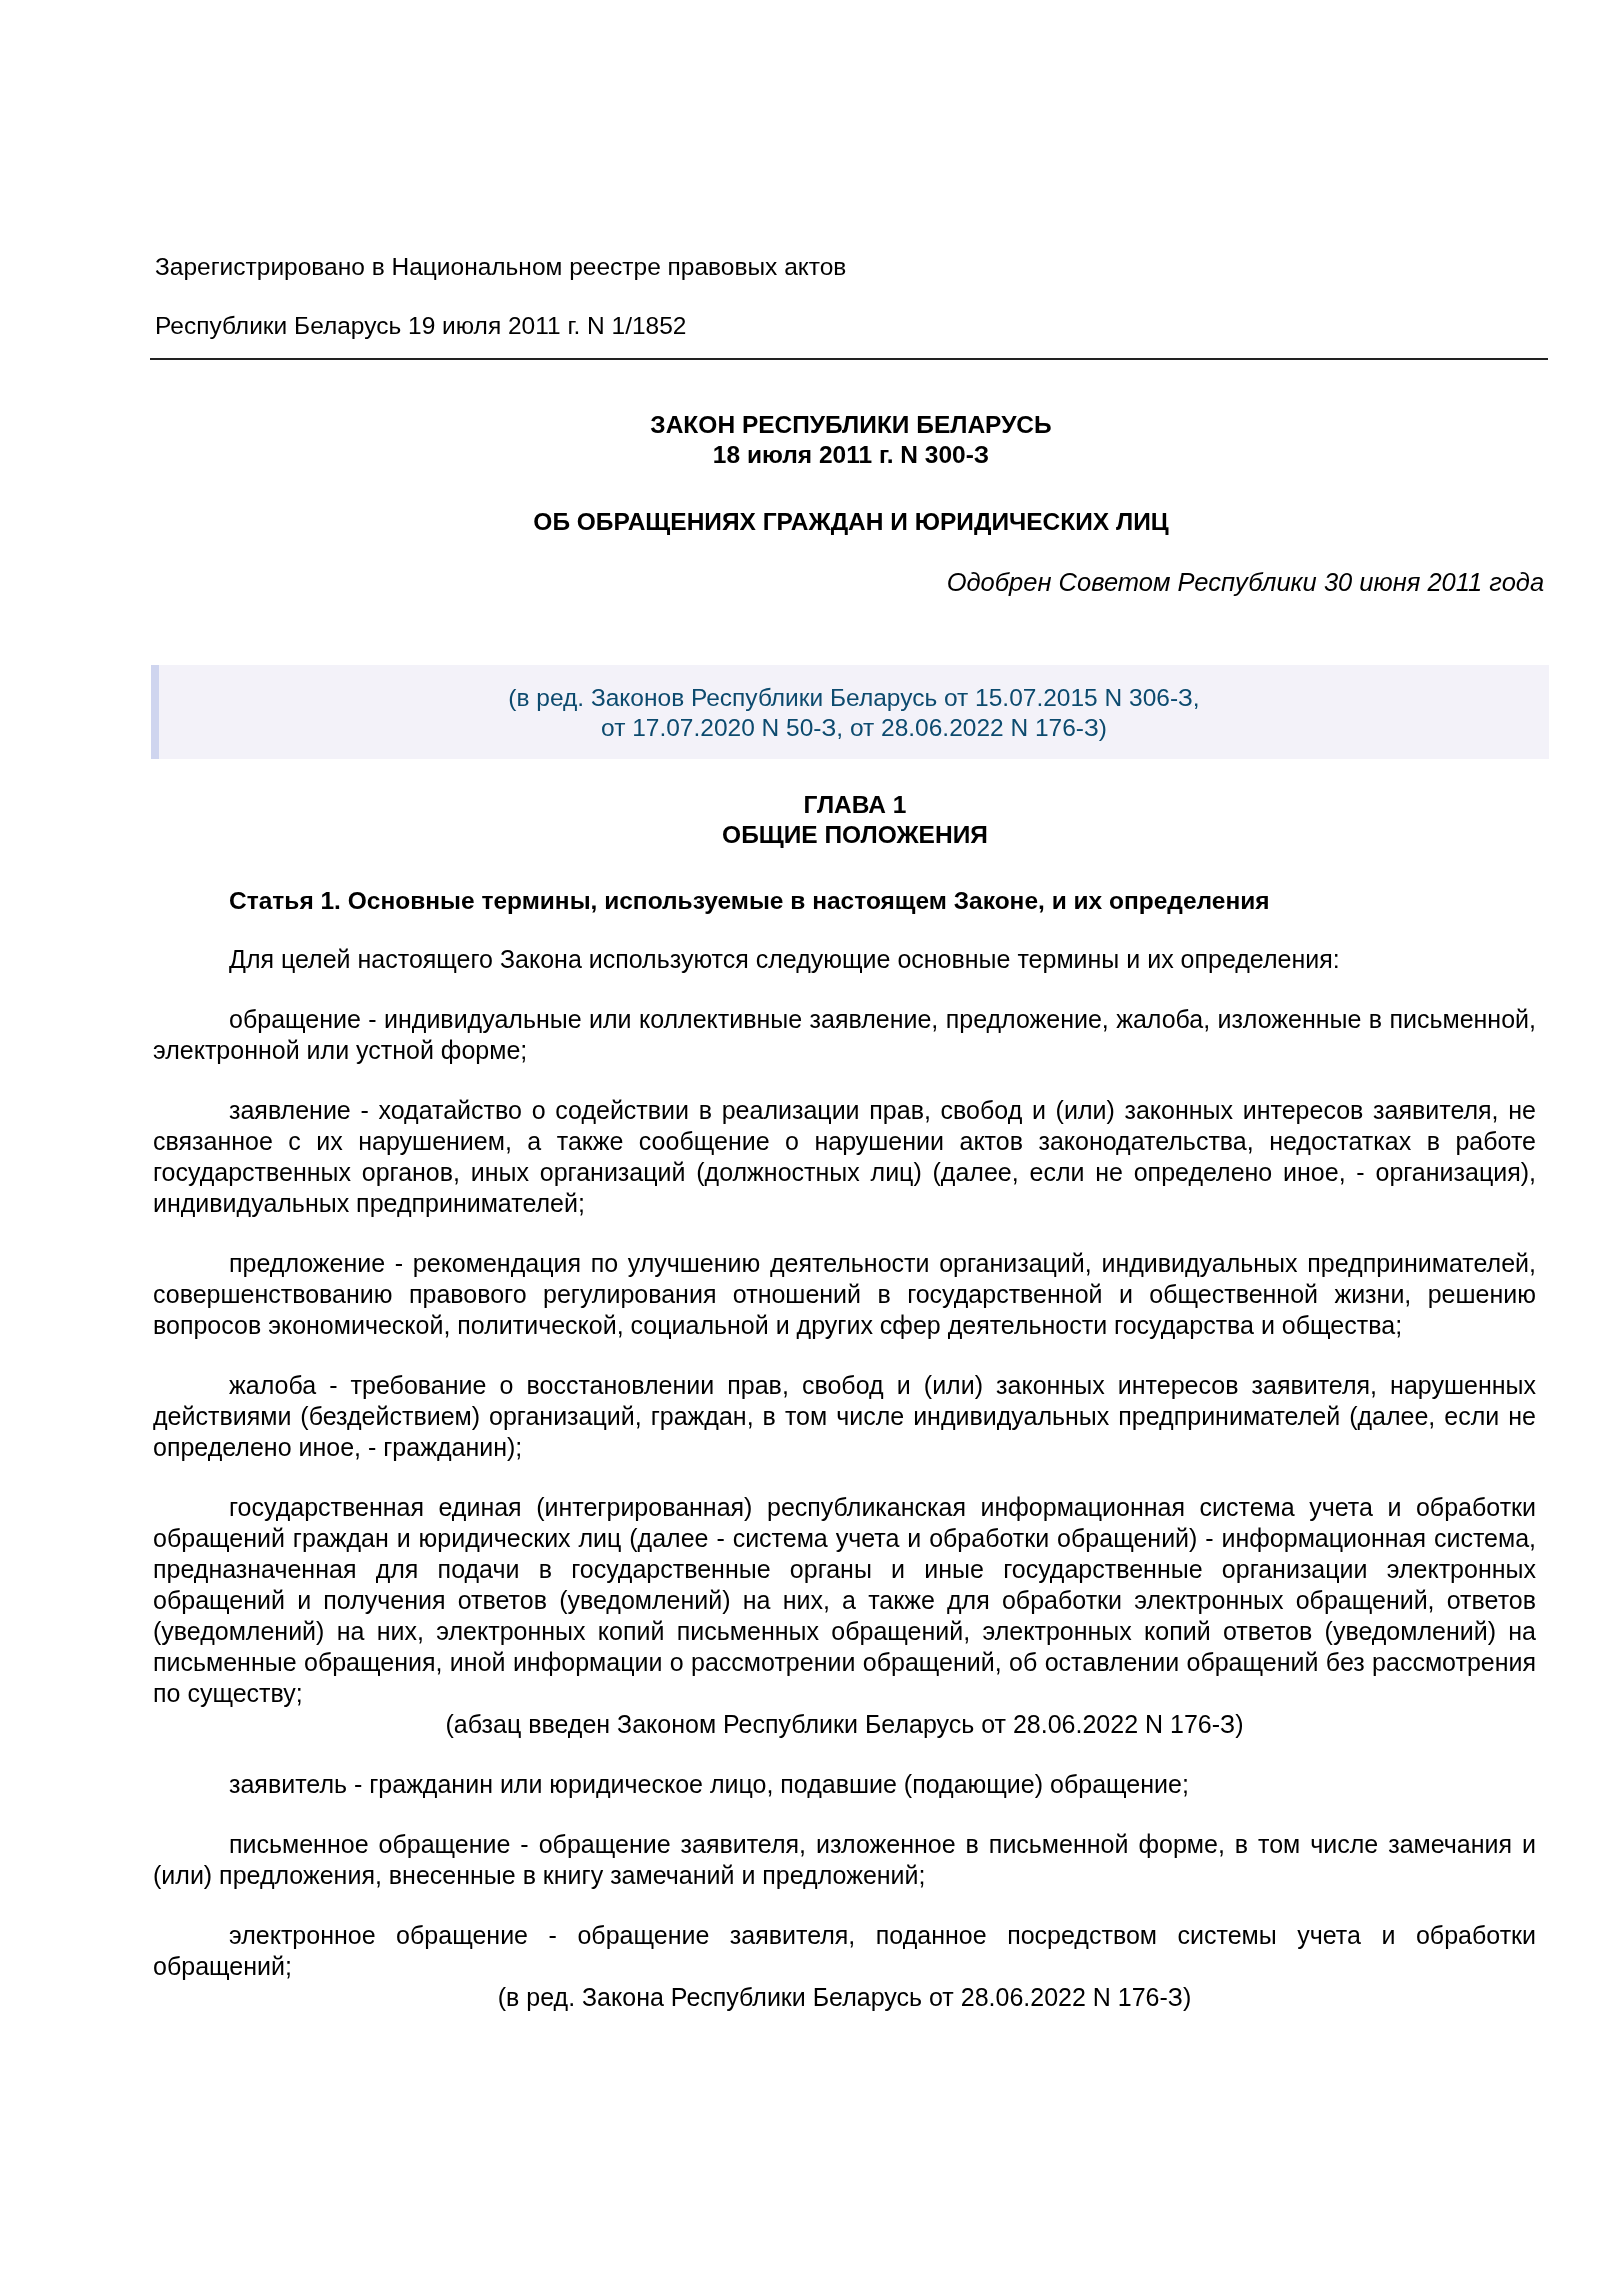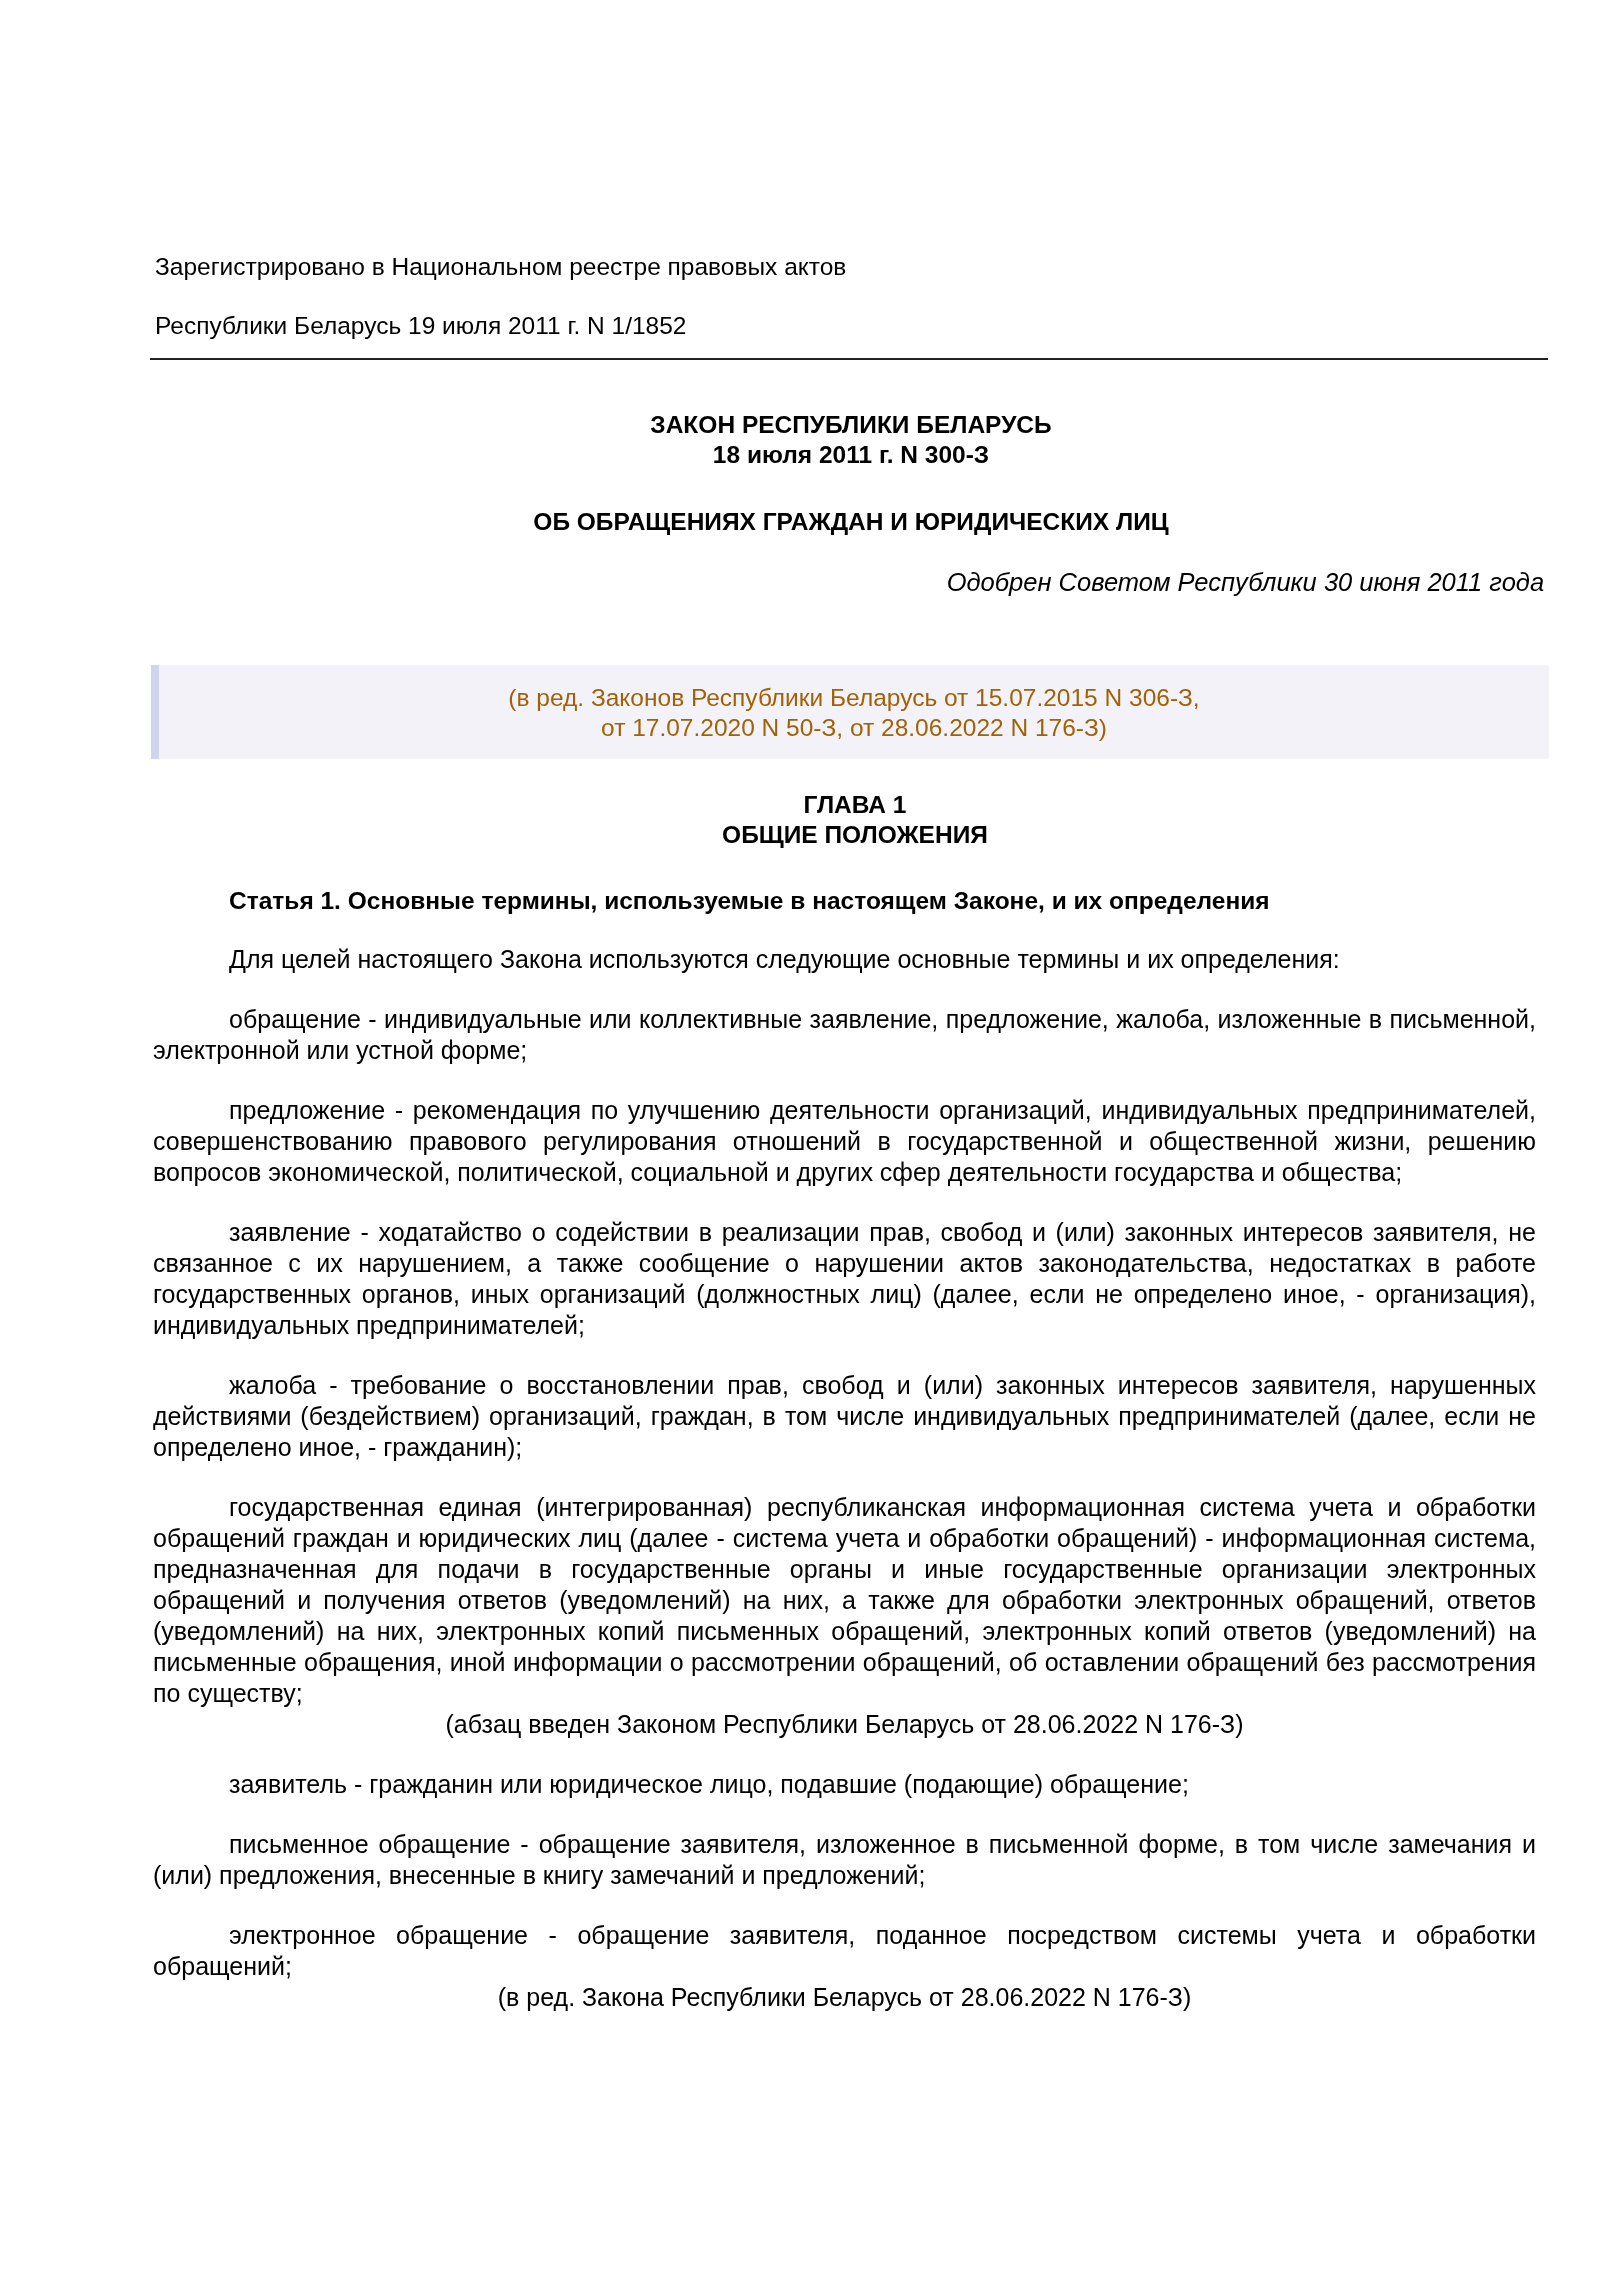--- a/index.html
+++ b/index.html
@@ -86,21 +86,21 @@
       background: #f3f2f9;
       border-left: 8.8px solid #cfd5ef;
       box-sizing: border-box;
     }
     .amend-text {
       position: absolute;
       left: 0;
       top: 17.6px;
       width: 100%;
       text-align: center;
-      color: #a16207;
+      color: #0c4a6e;
       font-size: 24.5px;
       line-height: 30px;
     }
     .chapter {
       position: absolute;
       left: 4px;
       top: 790px;
       width: 1396px;
       text-align: center;
       font-weight: bold;
@@ -175,24 +175,24 @@
   <div class="article-title">Статья 1. Основные термины, используемые в настоящем Законе, и их определения</div>
 
   <div class="body-text">
     <p class="nojust">
       <span>Для целей настоящего Закона используются следующие основные термины и их определения:</span>
     </p>
     <p>
       <span>обращение - индивидуальные или коллективные заявление, предложение, жалоба, изложенные в письменной, электронной или устной форме;</span>
     </p>
     <p>
+      <span>заявление - ходатайство о содействии в реализации прав, свобод и (или) законных интересов заявителя, не связанное с их нарушением, а также сообщение о нарушении актов законодательства, недостатках в работе государственных органов, иных организаций (должностных лиц) (далее, если не определено иное, - организация), индивидуальных предпринимателей;</span>
+    </p>
+    <p>
       <span>предложение - рекомендация по улучшению деятельности организаций, индивидуальных предпринимателей, совершенствованию правового регулирования отношений в государственной и общественной жизни, решению вопросов экономической, политической, социальной и других сфер деятельности государства и общества;</span>
-    </p>
-    <p>
-      <span>заявление - ходатайство о содействии в реализации прав, свобод и (или) законных интересов заявителя, не связанное с их нарушением, а также сообщение о нарушении актов законодательства, недостатках в работе государственных органов, иных организаций (должностных лиц) (далее, если не определено иное, - организация), индивидуальных предпринимателей;</span>
     </p>
     <p>
       <span>жалоба - требование о восстановлении прав, свобод и (или) законных интересов заявителя, нарушенных действиями (бездействием) организаций, граждан, в том числе индивидуальных предпринимателей (далее, если не определено иное, - гражданин);</span>
     </p>
     <p>
       <span>государственная единая (интегрированная) республиканская информационная система учета и обработки обращений граждан и юридических лиц (далее - система учета и обработки обращений) - информационная система, предназначенная для подачи в государственные органы и иные государственные организации электронных обращений и получения ответов (уведомлений) на них, а также для обработки электронных обращений, ответов (уведомлений) на них, электронных копий письменных обращений, электронных копий ответов (уведомлений) на письменные обращения, иной информации о рассмотрении обращений, об оставлении обращений без рассмотрения по существу;</span>
       <span class="note">(абзац введен Законом Республики Беларусь от 28.06.2022 N 176-З)</span>
     </p>
     <p class="nojust">
       <span>заявитель - гражданин или юридическое лицо, подавшие (подающие) обращение;</span>

